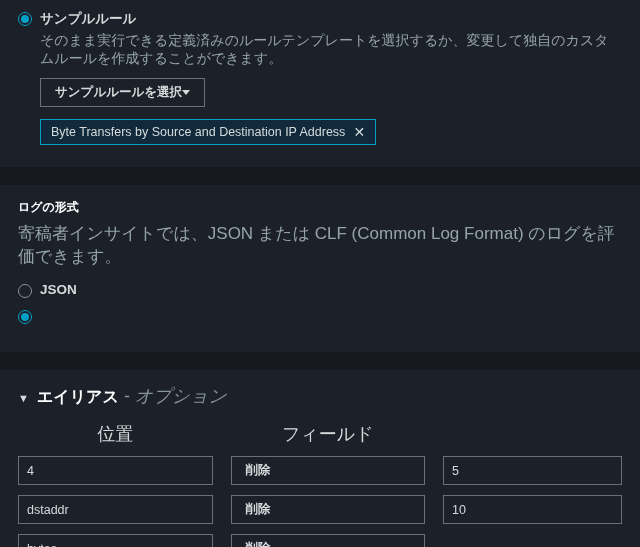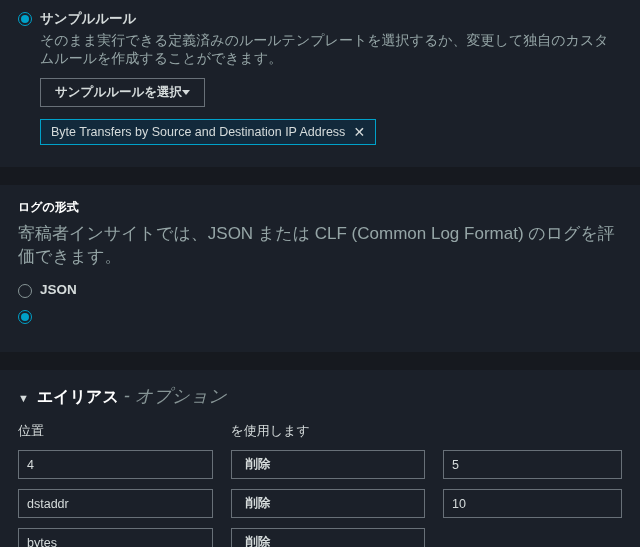--- a/index.html
+++ b/index.html
@@ -127,22 +127,23 @@
     font-weight: 400;
   }
   .field-grid {
     display: grid;
     grid-template-columns: 1fr 1fr auto;
     gap: 10px 18px;
     margin-top: 14px;
   }
   .col-header {
     color: #d5dbdb;
-    font-size: 13px;
+    font-size: 18px;
     font-weight: 400;
+    text-align: center;
   }
   input[type="text"] {
     background: #1b2029;
     border: 1px solid #687078;
     color: #d5dbdb;
     padding: 6px 8px;
     font-size: 12.5px;
     width: 100%;
   }
 </style>
@@ -186,21 +187,21 @@
 <div class="panel">
   <div class="collapsible-header">
     <span class="caret-toggle">▼</span>
     <span>
       <span class="sub-title">エイリアス</span><span class="sub-suffix"> - オプション</span>
     </span>
   </div>
 
   <div class="field-grid">
     <div class="col-header">位置</div>
-    <div class="col-header">を使用します</div>
+    <div class="col-header">フィールド</div>
     <div></div>
 
     <input type="text" value="4" style="">
     <button class="btn">
         <span>削除</span>
       </button>
 
     <input type="text" value="5" style="">
     <input type="text" value="dstaddr" style="">
     <button class="btn">

